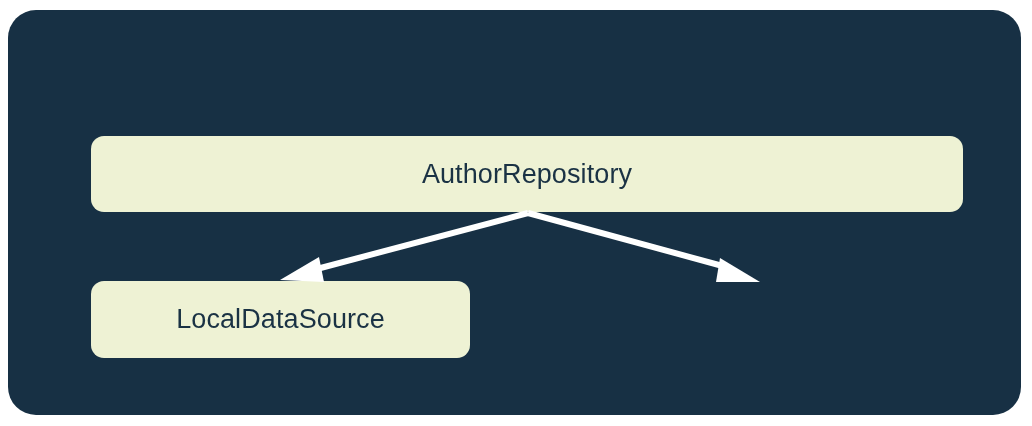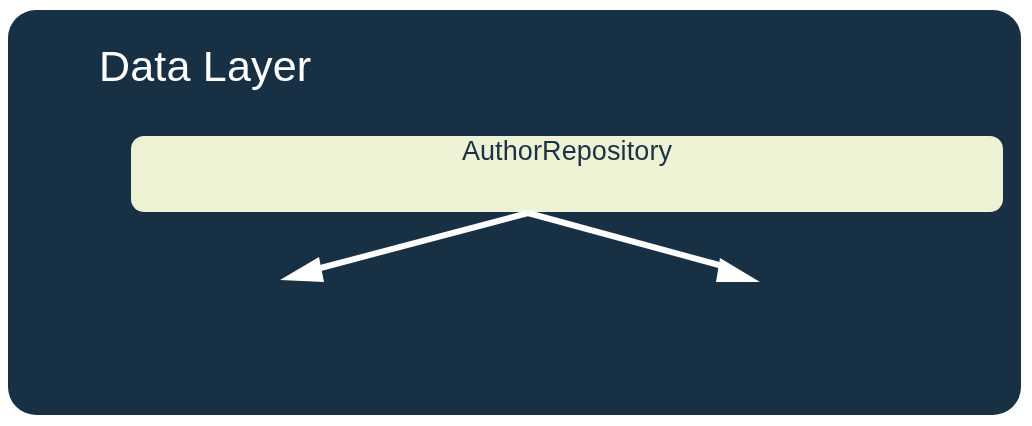--- a/index.html
+++ b/index.html
@@ -45,28 +45,28 @@
     letter-spacing: 0.2px;
     white-space: nowrap;
   }
 
   
   .node-box {
     position: absolute;
     background: #eef2d4;
     border-radius: 13px;
     display: flex;
+    align-items: center;
     justify-content: center;
     box-sizing: border-box;
     color: #1a3244;
     font-size: 27px;
     font-weight: 400;
     letter-spacing: 0.1px;
     white-space: nowrap;
-    margin-left: 40px;
   }
 
   #node-repository {
     left: 83px;
     top: 126px;
     width: 872px;
     height: 76px;
   }
 
   #node-local {
@@ -94,26 +94,28 @@
     overflow: visible;
   }
 </style>
 </head>
 <body>
 
 <div id="canvas">
 
   <div id="layer-container">
 
-    <div id="layer-title">Data Layer</div>
 
     <div class="node-box" id="node-repository">
       <span>AuthorRepository</span>
     </div>
 
+    <div class="node-box" id="node-local">
+      <span>LocalDataSource</span>
+    </div>
 
 
     <svg id="arrows-svg" viewBox="0 0 1013 405">
 
       <g>
         <line x1="520" y1="203" x2="305" y2="260" stroke="#ffffff" stroke-width="6" stroke-linecap="butt"></line>
         <polygon points="272,270 311,247 316,272" fill="#ffffff"></polygon>
       </g>
 
       <g>

